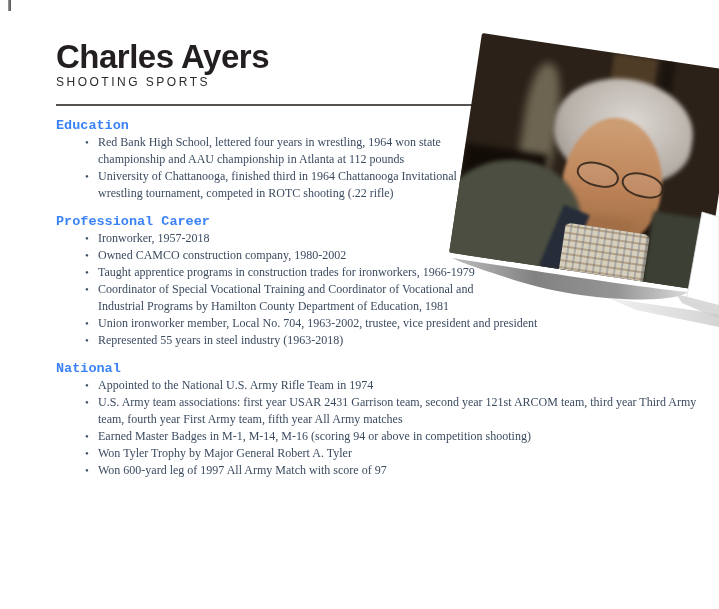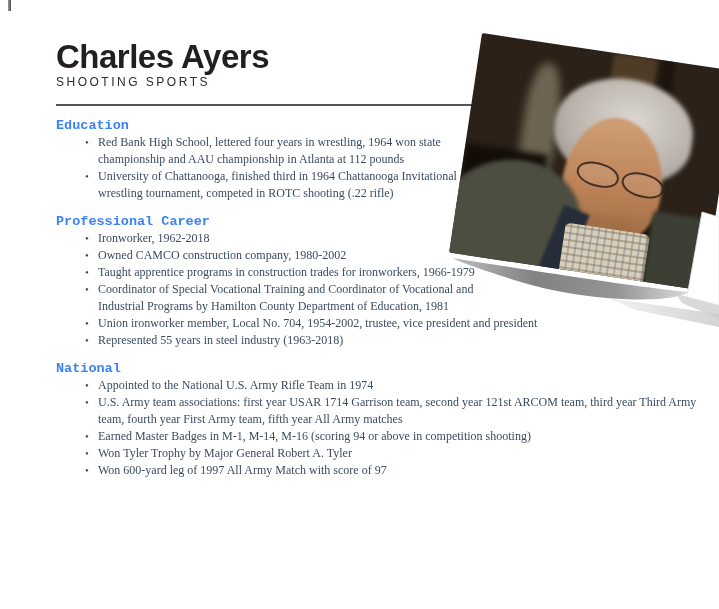--- a/index.html
+++ b/index.html
@@ -94,45 +94,45 @@
 championship and AAU championship in Atlanta at 112 pounds</span></li>
 
   <li class="bullet"><span class="bullet-text">University of Chattanooga, finished third in 1964 Chattanooga Invitational
 wrestling tournament, competed in ROTC shooting (.22 rifle)</span></li>
 </ul>
   </div>
 
   <div class="section">
     <h3 class="section-title">Professional Career</h3>
     <ul class="bullets">
-  <li class="bullet"><span class="bullet-text">Ironworker, 1962-2018</span></li>
+  <li class="bullet"><span class="bullet-text">Ironworker, 1957-2018</span></li>
 
   <li class="bullet"><span class="bullet-text">Owned CAMCO construction company, 1980-2002</span></li>
 
   <li class="bullet"><span class="bullet-text">Taught apprentice programs in construction trades for ironworkers, 1966-1979</span></li>
 
   <li class="bullet"><span class="bullet-text">Coordinator of Special Vocational Training and Coordinator of Vocational and
 Industrial Programs by Hamilton County Department of Education, 1981</span></li>
 
-  <li class="bullet"><span class="bullet-text">Union ironworker member, Local No. 704, 1954-2002, trustee, vice president and president</span></li>
+  <li class="bullet"><span class="bullet-text">Union ironworker member, Local No. 704, 1963-2002, trustee, vice president and president</span></li>
 
 
   <li class="bullet"><span class="bullet-text">Represented 55 years in steel industry (1963-2018)</span></li>
 </ul>
   </div>
 
   <div class="section">
     <h3 class="section-title">National</h3>
     <ul class="bullets">
 
 
   <li class="bullet"><span class="bullet-text">Appointed to the National U.S. Army Rifle Team in 1974</span></li>
 
 
-  <li class="bullet"><span class="bullet-text">U.S. Army team associations: first year USAR 1714 Garrison team, second year 121st ARCOM team, third year Third Army
+  <li class="bullet"><span class="bullet-text">U.S. Army team associations: first year USAR 2431 Garrison team, second year 121st ARCOM team, third year Third Army
 team, fourth year First Army team, fifth year All Army matches</span></li>
 
   <li class="bullet"><span class="bullet-text">Earned Master Badges in M-1, M-14, M-16 (scoring 94 or above in competition shooting)</span></li>
 
   <li class="bullet"><span class="bullet-text">Won Tyler Trophy by Major General Robert A. Tyler</span></li>
 
   <li class="bullet"><span class="bullet-text">Won 600-yard leg of 1997 All Army Match with score of 97</span></li>
 </ul>
   </div>
 </div>

